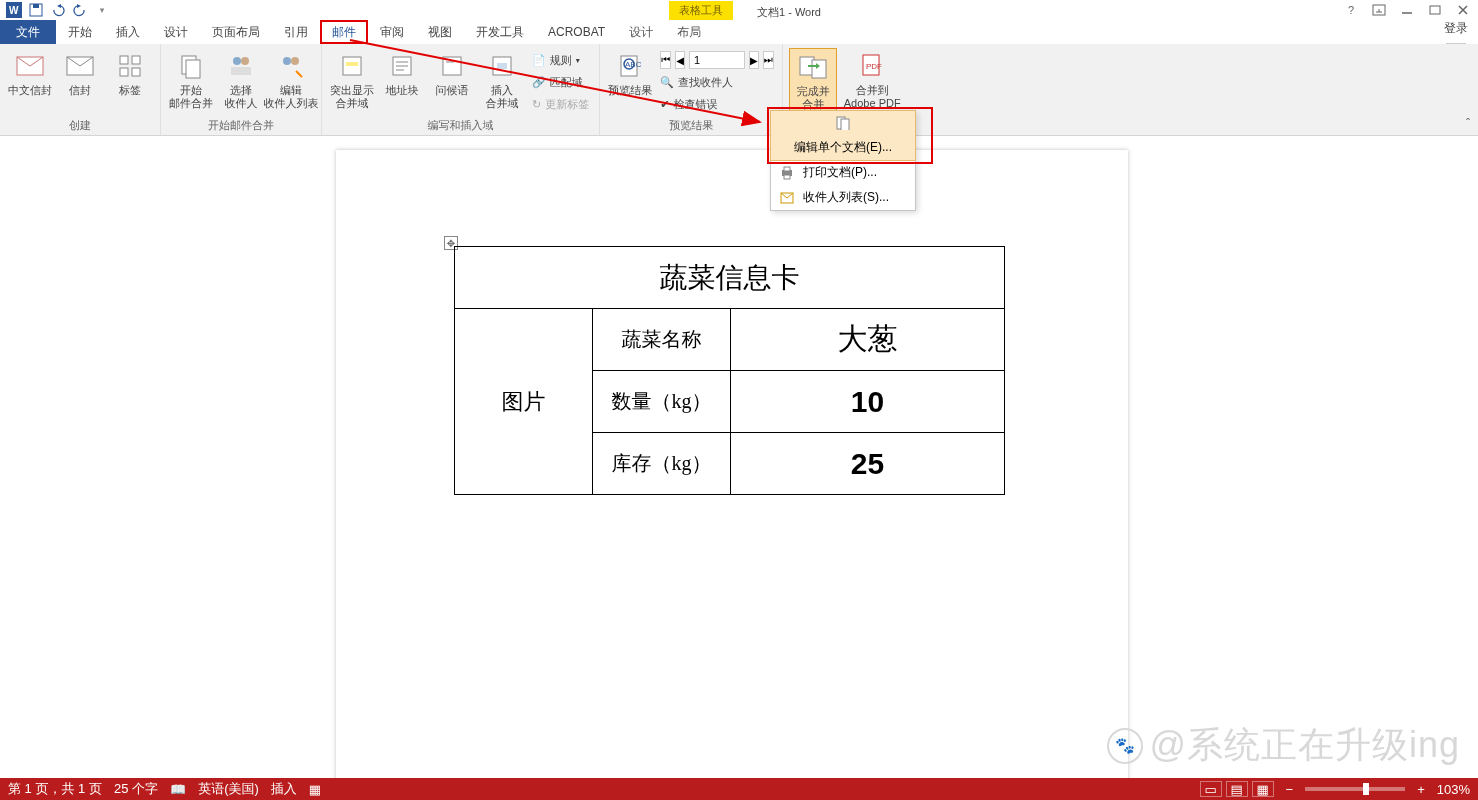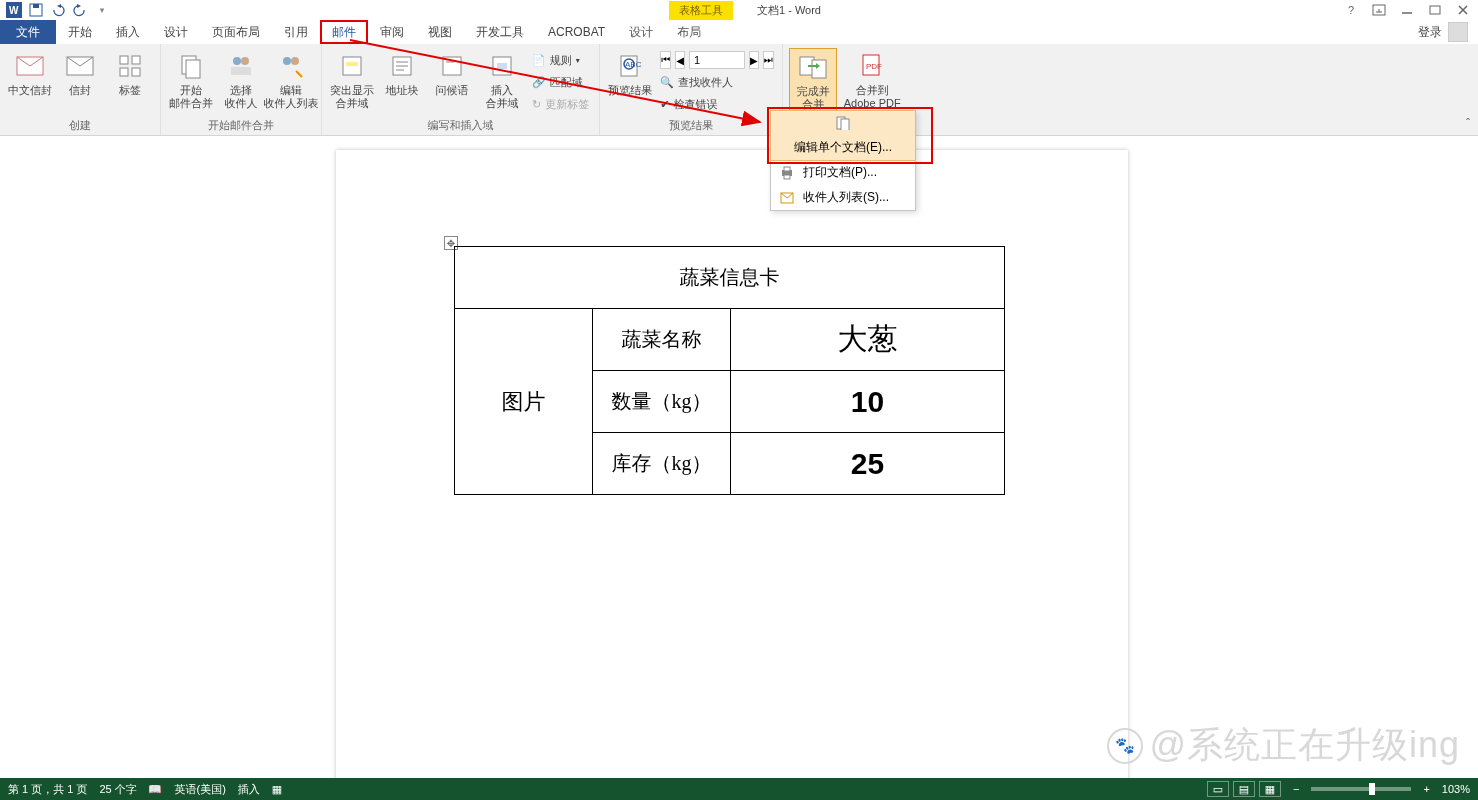--- a/index.html
+++ b/index.html
@@ -2,34 +2,34 @@
 <html><head>
 <meta charset="utf-8">
 <style>
 * { margin: 0; padding: 0; box-sizing: border-box; font-family: "Microsoft YaHei", "Segoe UI", sans-serif; }
 body { background: #fff; width: 1478px; height: 800px; overflow: hidden; position: relative; }
 
 
 .titlebar { height: 20px; background: #fff; display: flex; align-items: center; font-size: 11px; position: relative; }
 .qat { display: flex; align-items: center; gap: 6px; padding: 0 6px; }
 .qat-icon { width: 16px; height: 16px; display: inline-flex; align-items: center; justify-content: center; color: #2b579a; }
-.title-center { position: absolute; left: 50%; transform: translateX(-50%); display: flex; align-items: center; gap: 24px; padding-left: 12px; }
+.title-center { position: absolute; left: 50%; transform: translateX(-50%); display: flex; align-items: flex-end; gap: 24px; padding-left: 12px; }
 .tab-tools-label { background: #fce100; color: #7a6400; padding: 2px 10px; font-size: 11px; }
 .doc-title { color: #444; }
 .title-right { margin-left: auto; display: flex; align-items: center; gap: 10px; padding-right: 6px; color: #666; }
 .win-btn { width: 18px; height: 18px; display: inline-flex; align-items: center; justify-content: center; cursor: pointer; }
 
 
 .ribbon-tabs { height: 24px; background: #fff; display: flex; align-items: stretch; font-size: 12px; border-bottom: 0; position: relative; }
 .file-tab { background: #2b579a; color: #fff; padding: 0 16px; display: flex; align-items: center; }
 .rtab { padding: 0 12px; display: flex; align-items: center; color: #444; cursor: pointer; }
 .rtab.active { color: #2b579a; position: relative; }
 .rtab.highlighted { outline: 2px solid #e20000; outline-offset: -2px; }
 .rtab.contextual { color: #555; }
-.login-area { margin-left: auto; display: flex; align-items: center; gap: 6px; padding-right: 10px; color: #444; font-size: 12px; }
+.login-area { margin-left: auto; display: flex; align-items: center; gap: 6px; padding-right: 10px; color: #444; font-size: 12px; flex-direction: column; }
 .avatar-box { width: 20px; height: 20px; background: #ddd; border: 1px solid #ccc; }
 
 
 .ribbon { height: 92px; background: #f1f1f1; border-bottom: 1px solid #d4d4d4; display: flex; position: relative; }
 .rgroup { display: flex; flex-direction: column; justify-content: flex-end; border-right: 1px solid #e0e0e0; padding: 4px 6px 2px; }
 .rgroup-buttons { display: flex; align-items: flex-start; gap: 2px; flex: 1; }
 .rgroup-label { text-align: center; font-size: 11px; color: #666; padding-top: 2px; }
 .bigbtn { display: flex; flex-direction: column; align-items: center; width: 48px; padding: 2px 2px; cursor: pointer; font-size: 11px; color: #444; text-align: center; line-height: 1.2; }
 .bigbtn .icon-slot { width: 32px; height: 32px; display: flex; align-items: center; justify-content: center; margin-bottom: 2px; }
 .bigbtn.selected { background: #fbe0b0; border: 1px solid #e0a030; }
@@ -46,29 +46,29 @@
 .dropdown-item { display: flex; align-items: center; gap: 8px; padding: 4px 8px; cursor: pointer; }
 .dropdown-item.highlighted { background: #fde8c6; outline: 1px solid #e6b96c; position: relative; flex-direction: column; }
 .dropdown-item .dd-icon { width: 16px; height: 16px; display: inline-flex; align-items: center; justify-content: center; }
 .red-box { position: absolute; border: 2px solid #e20000; pointer-events: none; }
 
 
 .doc-area { position: absolute; top: 136px; left: 0; right: 0; bottom: 22px; background: #fff; overflow: hidden; }
 .page { position: absolute; left: 336px; top: 14px; width: 792px; height: 650px; background: #fff; box-shadow: 0 0 4px rgba(0,0,0,0.25); }
 .doc-table { position: absolute; left: 118px; top: 96px; border-collapse: collapse; }
 .doc-table td { border: 1px solid #000; padding: 0; vertical-align: middle; text-align: center; }
-.t-title { width: 550px; height: 62px; font-family: "SimSun", serif; font-size: 20px; margin-top: 20px; }
+.t-title { width: 550px; height: 62px; font-family: "SimSun", serif; font-size: 28px; margin-top: 20px; }
 .t-img { width: 138px; font-family: "SimSun", serif; font-size: 22px; }
 .t-label { width: 138px; height: 62px; font-family: "SimSun", serif; font-size: 20px; }
 .t-val { width: 274px; height: 62px; font-family: "SimSun", serif; font-size: 30px; }
 .t-val.bold { font-weight: bold; font-family: "SimSun", sans-serif; }
 .table-handle { position: absolute; left: 108px; top: 86px; width: 14px; height: 14px; border: 1px solid #888; background: #fff; display: flex; align-items: center; justify-content: center; font-size: 10px; color: #666; }
 
 
-.statusbar { position: absolute; left: 0; right: 0; bottom: 0; height: 22px; background: #14532d; color: #fff; display: flex; align-items: center; font-size: 11px; padding: 0 8px; gap: 12px; }
+.statusbar { position: absolute; left: 0; right: 0; bottom: 0; height: 22px; background: #b91c1c; color: #fff; display: flex; align-items: center; font-size: 13px; padding: 0 8px; gap: 12px; }
 .statusbar .spacer { flex: 1; }
 .view-btns { display: flex; gap: 4px; }
 .view-btn { width: 22px; height: 16px; border: 1px solid rgba(255,255,255,0.4); display: inline-flex; align-items: center; justify-content: center; cursor: pointer; }
 .zoom-slider { width: 100px; height: 4px; background: rgba(255,255,255,0.4); position: relative; }
 .zoom-slider .thumb { position: absolute; top: -4px; left: 58px; width: 6px; height: 12px; background: #fff; }
 
 
 .watermark { position: absolute; right: 18px; bottom: 30px; font-size: 36px; color: #d8d8d8; font-weight: 300; letter-spacing: 1px; display: flex; align-items: center; gap: 6px; pointer-events: none; }
 .paw { width: 36px; height: 36px; border: 2px solid #d8d8d8; border-radius: 50%; display: inline-flex; align-items: center; justify-content: center; font-size: 16px; }
 

